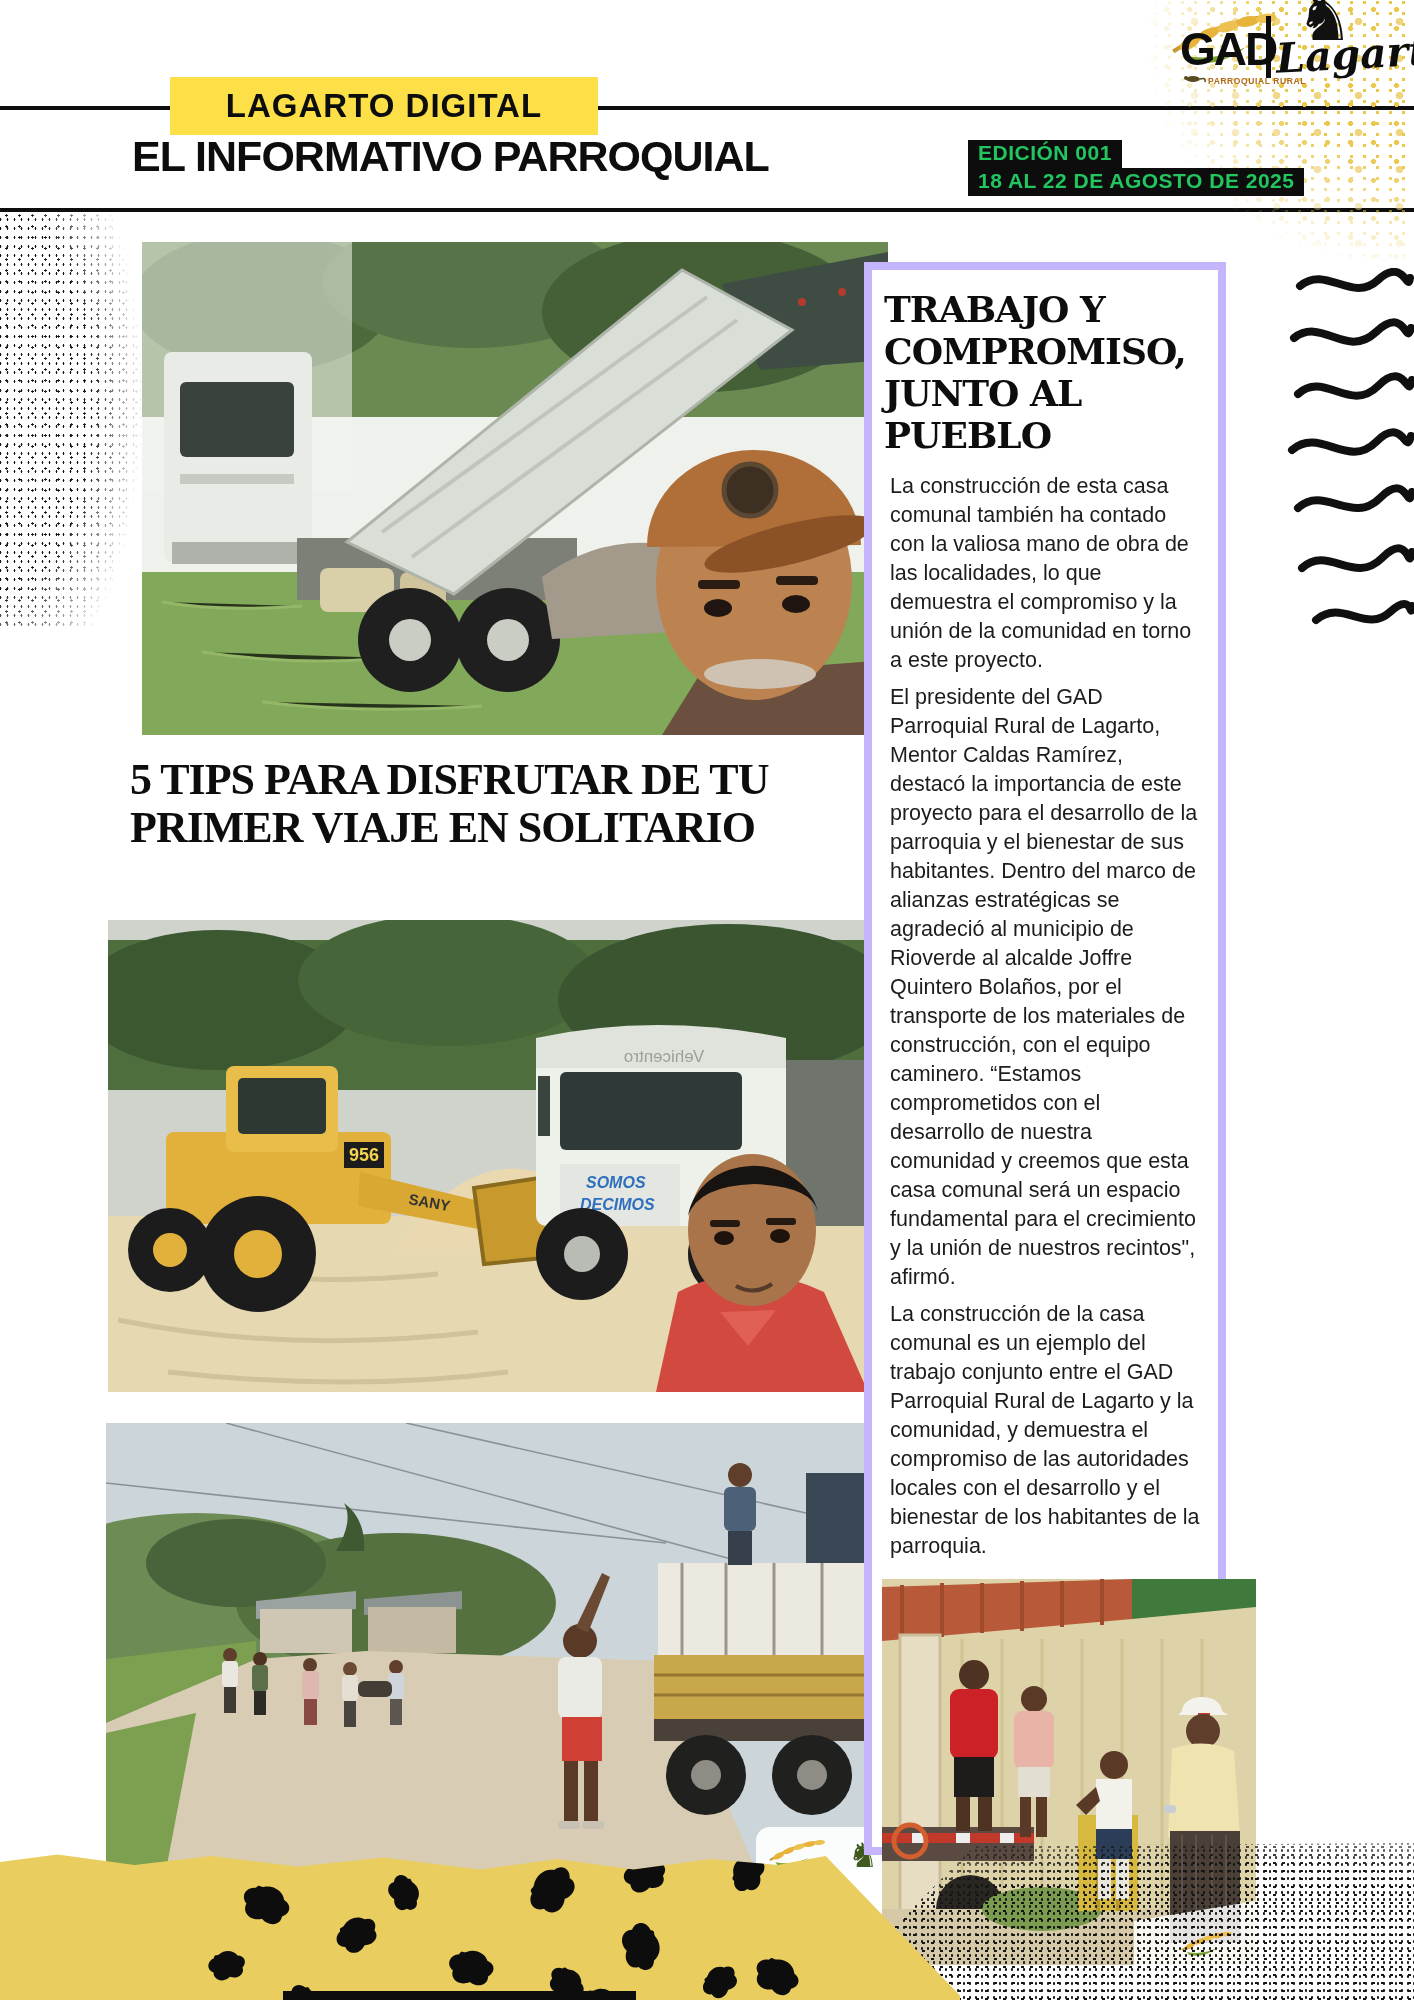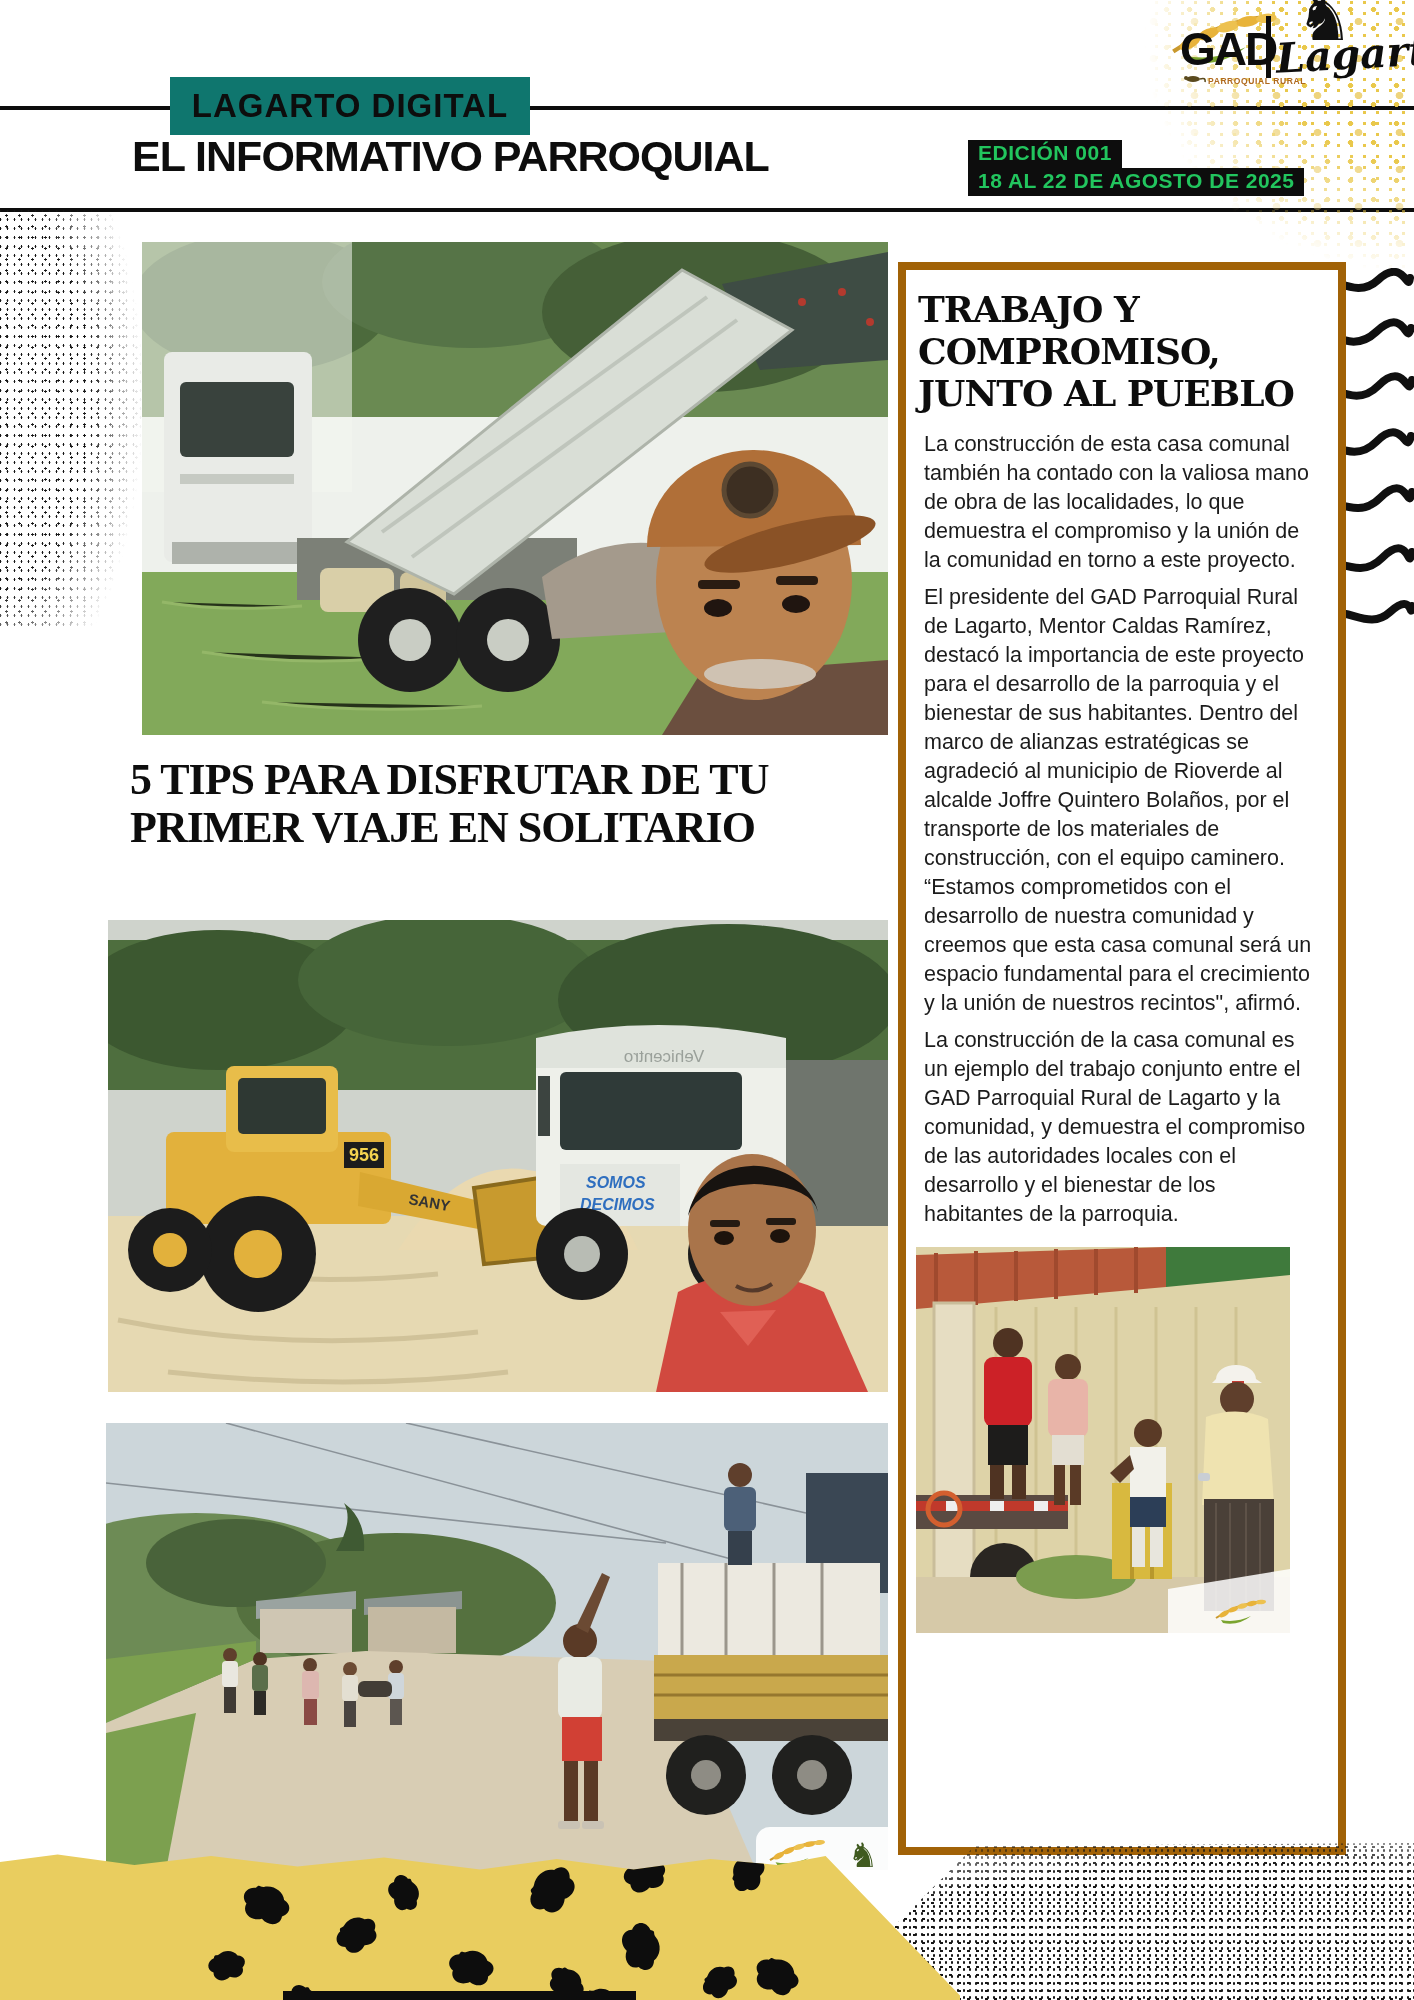--- a/index.html
+++ b/index.html
@@ -3,21 +3,21 @@
 <meta charset="utf-8">
 <style>
   html,body{margin:0;padding:0;background:#e8e8e8;}
   .page{position:relative;width:1414px;height:2000px;background:#ffffff;overflow:hidden;
         font-family:"Liberation Sans",sans-serif;color:#0d0d0d;}
 
   
   .rule{position:absolute;left:0;width:1414px;height:4px;background:#0d0d0d;}
   .rule-top{top:106px;}
   .rule-mid{top:208px;}
-  .kicker-box{position:absolute;left:170px;top:77px;width:360px;height:58px;background:#0f766e;
+  .kicker-box{position:absolute;left:170px;top:77px;width:428px;height:58px;background:#fde047;
               display:flex;align-items:center;justify-content:center;z-index:3;}
   .kicker-box span{font-size:33px;font-weight:600;letter-spacing:1px;}
   .page-title{position:absolute;left:132px;top:132px;font-family:Liberation Sans, sans-serif;
               font-weight:700;font-size:43px;letter-spacing:-1px;white-space:nowrap;z-index:3;}
   .edition{position:absolute;left:968px;top:140px;z-index:4;color:#22c55e;font-weight:bold;}
   .edition .e1,.edition .e2{background:#0d0d0d;padding:1px 10px 3px 10px;font-size:21px;
               letter-spacing:.5px;width:max-content;}
   
   .logo{position:absolute;left:1120px;top:0;width:294px;height:120px;z-index:5;}
   .logo .gad{position:absolute;left:60px;top:22px;font-size:46px;font-weight:700;letter-spacing:-2px;}
@@ -59,22 +59,22 @@
   
   .photo{position:absolute;overflow:hidden;background:#dfe3da;}
   .photo svg{display:block;}
   .photo1{left:142px;top:242px;width:746px;height:493px;z-index:3;}
   .photo2{left:108px;top:920px;width:780px;height:472px;}
   .photo3{left:106px;top:1423px;width:782px;height:447px;}
   .headline{position:absolute;left:130px;top:756px;width:700px;font-family:Liberation Serif, serif;
             font-weight:700;font-size:44px;line-height:48px;letter-spacing:-1px;}
 
   
-  .article-box{position:absolute;left:898px;top:262px;width:448px;height:1593px;box-sizing:border-box;
-               border:8px solid #a16207;background:#fff;padding:14px 10px 0 10px;z-index:3;}
+  .article-box{position:absolute;left:864px;top:262px;width:362px;height:1593px;box-sizing:border-box;
+               border:8px solid #c4b5fd;background:#fff;padding:14px 10px 0 10px;z-index:3;}
   .article-title{font-family:"DejaVu Serif",serif;font-weight:700;font-size:36px;line-height:42px;
                  letter-spacing:-1px;margin:4px 0 16px 2px;}
   .article-body p{font-size:21.5px;line-height:29px;margin:8px;color:#1c1c1c;}
   .article-photo{position:relative;width:374px;height:386px;margin-top:18px;overflow:hidden;background:#dcd2ae;}
 </style>
 </head>
 <body>
 
 <svg width="0" height="0" style="position:absolute" aria-hidden="true">
   <defs>

